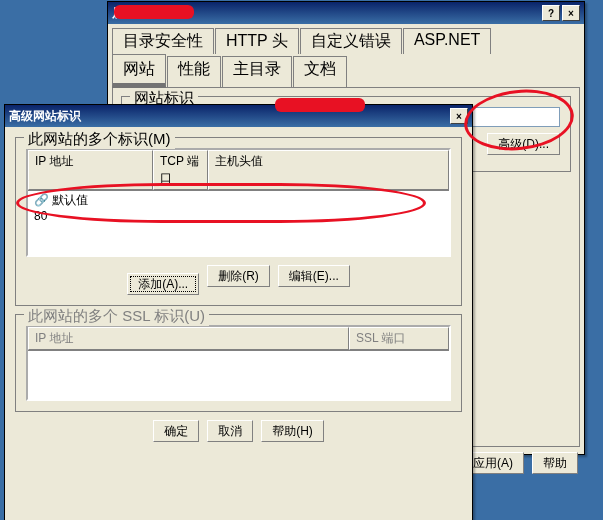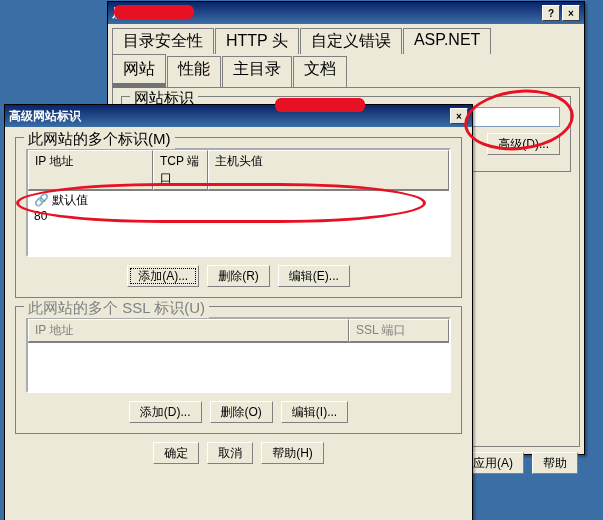--- a/index.html
+++ b/index.html
@@ -115,39 +115,34 @@
             <span class="td col-ip">
               <span>🔗</span>
               <span>默认值</span>
             </span>
             <span class="td col-port">80</span>
             <span class="td col-host"></span>
           </div>
         </div>
       </div>
       <div class="btnrow">
-        <button class="btn" style="outline:1px dotted #000; outline-offset:-4px;">添加(A)...</button>
+        <button class="btn" style="outline:1px dotted #000; outline-offset:-4px;margin-top:8px;">添加(A)...</button>
         <button class="btn disabled">删除(R)</button>
         <button class="btn disabled">编辑(E)...</button>
       </div>
     </div>
 
     <div class="fieldset" style="color:#808080;">
       <span class="legend">此网站的多个 SSL 标识(U)</span>
       <div class="table">
         <div class="table-header">
           <div class="th col-sslip">IP 地址</div>
           <div class="th col-sslport">SSL 端口</div>
         </div>
         <div class="tbody" style="height:48px;"></div>
-      </div>
-      <div class="btnrow">
-        <button class="btn disabled">添加(D)...</button>
-        <button class="btn disabled">删除(O)</button>
-        <button class="btn disabled">编辑(I)...</button>
       </div>
     </div>
 
     <div class="btnrow">
       <button class="btn">确定</button>
       <button class="btn">取消</button>
       <button class="btn">帮助(H)</button>
     </div>
   </div>
 </div>

